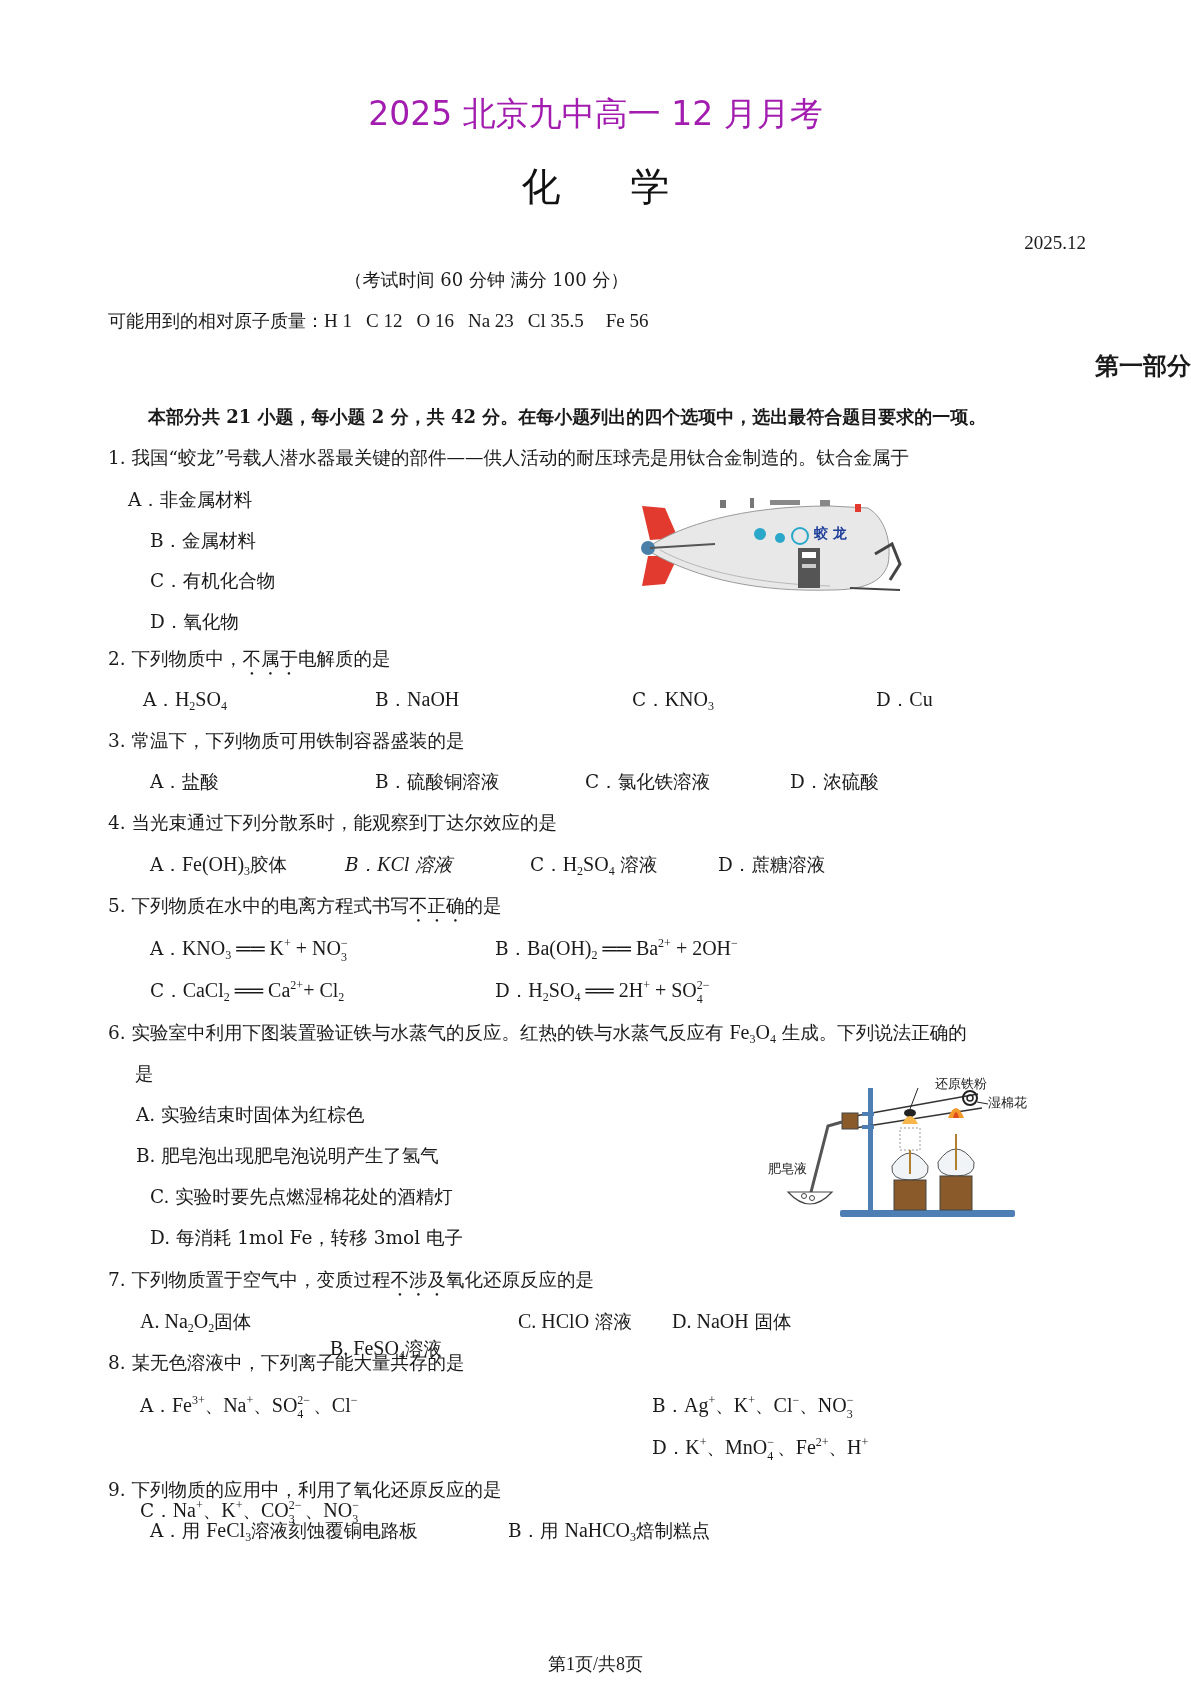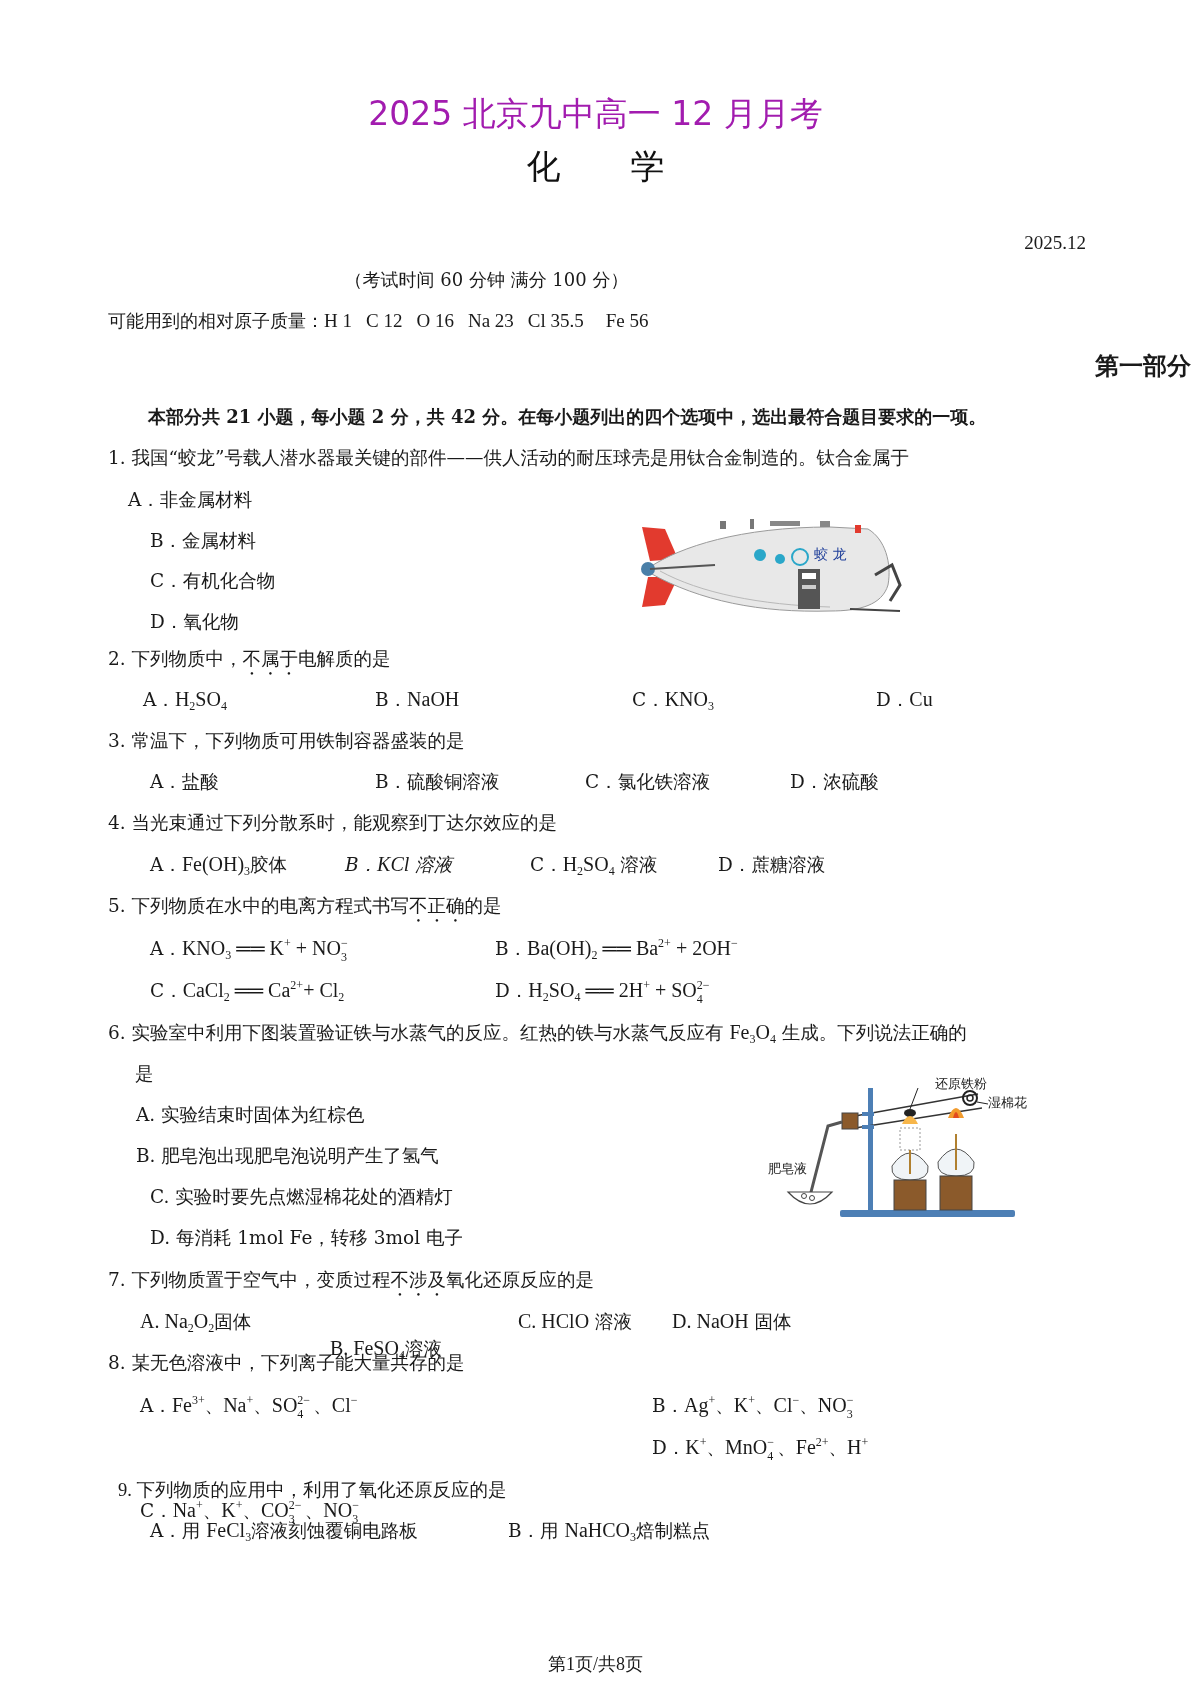--- a/index.html
+++ b/index.html
@@ -8,23 +8,23 @@
     font-family: "DejaVu Serif", "Liberation Serif", serif;
     color: #1a1a1a;
   }
   .abs { position: absolute; white-space: nowrap; }
   .title {
     left: 0; width: 1191px; text-align: center; top: 92px;
     font-family: "DejaVu Sans", "Liberation Sans", sans-serif;
     font-size: 33px; letter-spacing: 0px; color: #a21caf;
   }
   .subject {
-    left: 0; width: 1191px; text-align: center; top: 144px;
+    left: 0; width: 1191px; text-align: center; top: 160px;
     font-family: "DejaVu Sans", "Liberation Sans", sans-serif;
-    font-size: 34px; color: #111;
+    font-size: 39px; color: #111;
   }
   .subject span.gap { display: inline-block; width: 70px; }
   .date { right: 105px; top: 232px; font-family: "Liberation Serif", serif; font-size: 19px; }
   .info { left: 0; width: 973px; text-align: center; top: 268px; font-size: 18px; }
   .atom { left: 108px; top: 309px; font-size: 18px; }
   .atom .m { margin-left: 14px; font-family: "Liberation Serif", serif; font-size: 19px; }
   .part { left: 0; width: 1191px; text-align: right; top: 350px; font-size: 24px; font-weight: bold; font-family: "DejaVu Sans", "Liberation Sans", sans-serif; }
   .instr { left: 148px; top: 405px; font-size: 18px; font-weight: bold; }
   .q { font-size: 18.5px; }
   .opt { font-size: 18.5px; }
@@ -57,21 +57,21 @@
 
 <div class="abs q" style="left:108px; top:445px;">
   <span>1.</span>
   <span>我国“蛟龙”号载人潜水器最关键的部件——供人活动的耐压球壳是用钛合金制造的。钛合金属于</span>
 </div>
 <div class="abs opt" style="left:128px; top:487px;">A．非金属材料</div>
 <div class="abs opt" style="left:150px; top:528px;">B．金属材料</div>
 <div class="abs opt" style="left:150px; top:568px;">C．有机化合物</div>
 <div class="abs opt" style="left:150px; top:609px;">D．氧化物</div>
 
-<div class="img-box" style="left:620px; top:515px; width:285px; height:105px;">
+<div class="img-box" style="left:620px; top:494px; width:285px; height:105px;font-weight:bold;">
   <svg width="285" height="105" viewBox="0 0 285 105">
 
     <polygon points="22,12 45,14 58,44 30,46" fill="#e23a2e"></polygon>
     <polygon points="22,92 45,90 58,62 28,62" fill="#e23a2e"></polygon>
 
     <path d="M30,52 C60,32 120,12 210,12 L248,14 C265,24 272,48 268,70 C262,90 240,96 210,96 C140,98 80,86 30,58 Z" fill="#e8e8e8" stroke="#9a9a9a" stroke-width="1"></path>
     <path d="M40,56 C80,78 140,90 210,92" fill="none" stroke="#b8b8b8" stroke-width="1"></path>
 
     <circle cx="28" cy="54" r="7" fill="#4a7fa8"></circle>
     <line x1="30" y1="54" x2="95" y2="50" stroke="#555" stroke-width="2"></line>
@@ -198,20 +198,20 @@
 
 <div class="abs q" style="left:108px; top:1350px;">
   <span>8.</span>
   <span>某无色溶液中，下列离子能大量共存的是</span>
 </div>
 <div class="abs opt" style="left:140px; top:1393px;">A．<span class="lat">Fe<sup>3+</sup></span>、<span class="lat">Na<sup>+</sup></span>、<span class="lat">SO<span class="ss" style="width:16px"><span class="up">2−</span><span class="dn">4</span></span></span>、<span class="lat">Cl<sup>−</sup></span></div>
 <div class="abs opt" style="left:652px; top:1393px;">B．<span class="lat">Ag<sup>+</sup></span>、<span class="lat">K<sup>+</sup></span>、<span class="lat">Cl<sup>−</sup></span>、<span class="lat">NO<span class="ss"><span class="up">−</span><span class="dn">3</span></span></span></div>
 <div class="abs opt" style="left:140px; top:1498px;">C．<span class="lat">Na<sup>+</sup></span>、<span class="lat">K<sup>+</sup></span>、<span class="lat">CO<span class="ss" style="width:16px"><span class="up">2−</span><span class="dn">3</span></span></span>、<span class="lat">NO<span class="ss"><span class="up">−</span><span class="dn">3</span></span></span></div>
 <div class="abs opt" style="left:652px; top:1435px;">D．<span class="lat">K<sup>+</sup></span>、<span class="lat">MnO<span class="ss"><span class="up">−</span><span class="dn">4</span></span></span>、<span class="lat">Fe<sup>2+</sup></span>、<span class="lat">H<sup>+</sup></span></div>
 
-<div class="abs q" style="left:118px; top:1477px;font-family:Liberation Serif, serif;">
+<div class="abs q" style="left:108px; top:1477px;">
   <span>9.</span>
   <span>下列物质的应用中，利用了氧化还原反应的是</span>
 </div>
 <div class="abs opt" style="left:150px; top:1518px;">A．用 <span class="lat">FeCl<sub>3</sub></span>溶液刻蚀覆铜电路板</div>
 <div class="abs opt" style="left:508px; top:1518px;">B．用 <span class="lat">NaHCO<sub>3</sub></span>焙制糕点</div>
 
 <div class="abs footer">第1页/共8页</div>
 
 </body></html>

